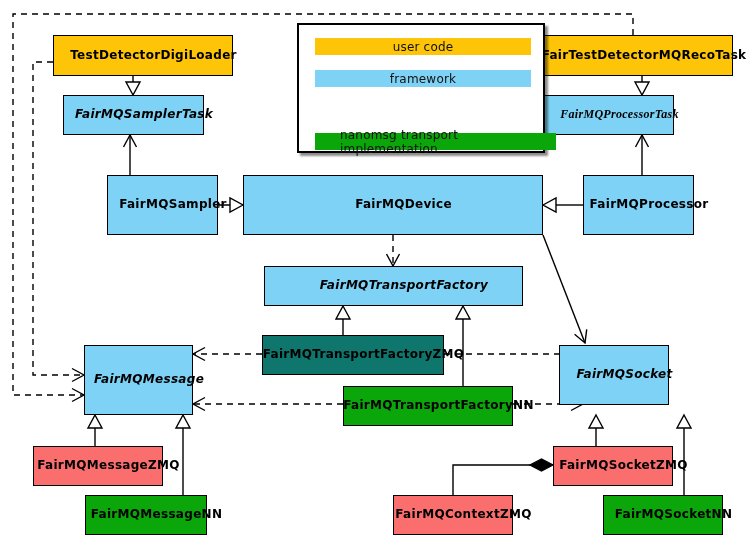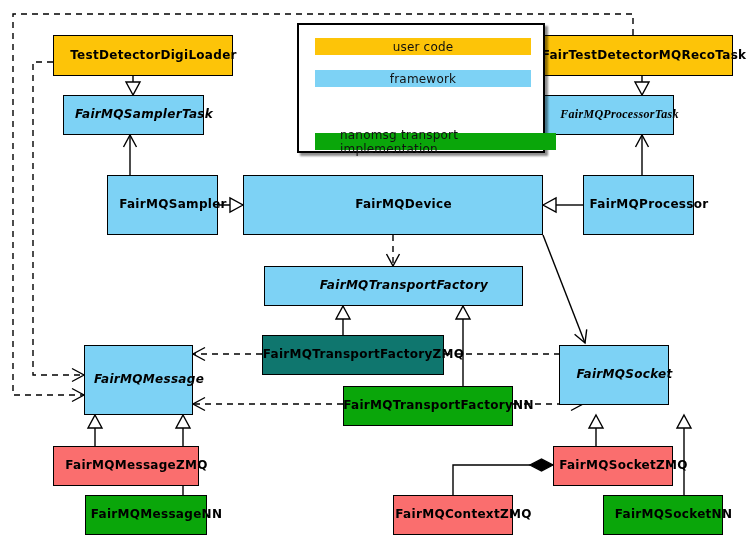--- a/index.html
+++ b/index.html
@@ -148,21 +148,21 @@
       </div>
       <div class="node" style="left: 343px; top: 386px; width: 170px; height: 40px; background: rgb(10, 166, 10);">
         <span>FairMQTransportFactoryNN</span>
       </div>
       <div class="node abstract" style="left: 84px; top: 345px; width: 109px; height: 70px; background: rgb(125, 210, 245);">
         <span>FairMQMessage</span>
       </div>
       <div class="node abstract" style="left: 559px; top: 345px; width: 110px; height: 60px; background: rgb(125, 210, 245);">
         <span>FairMQSocket</span>
       </div>
-      <div class="node" style="left: 33px; top: 446px; width: 146px; height: 40px; background: rgb(250, 110, 110); margin-left: 20px;">
+      <div class="node" style="left: 33px; top: 446px; width: 130px; height: 40px; background: rgb(250, 110, 110);">
         <span>FairMQMessageZMQ</span>
       </div>
       <div class="node" style="left: 85px; top: 495px; width: 122px; height: 40px; background: rgb(10, 166, 10);">
         <span>FairMQMessageNN</span>
       </div>
       <div class="node" style="left: 393px; top: 495px; width: 120px; height: 40px; background: rgb(250, 110, 110);">
         <span>FairMQContextZMQ</span>
       </div>
       <div class="node" style="left: 553px; top: 446px; width: 120px; height: 40px; background: rgb(250, 110, 110);">
         <span>FairMQSocketZMQ</span>

